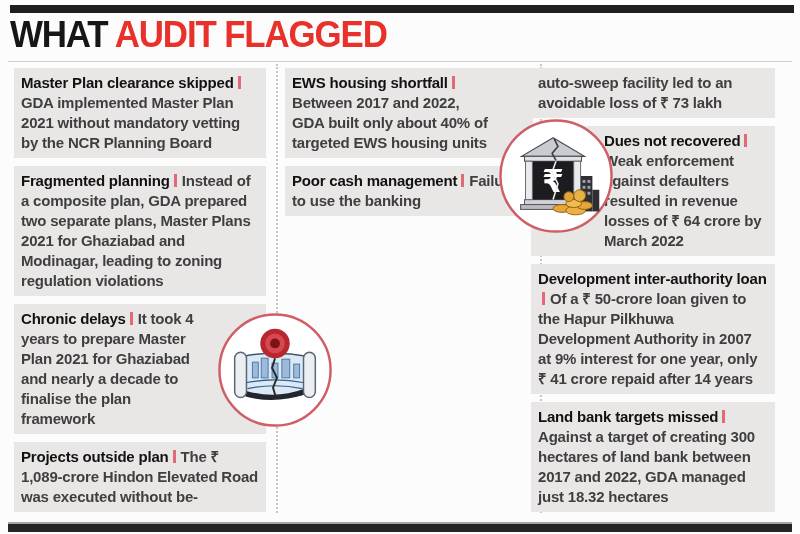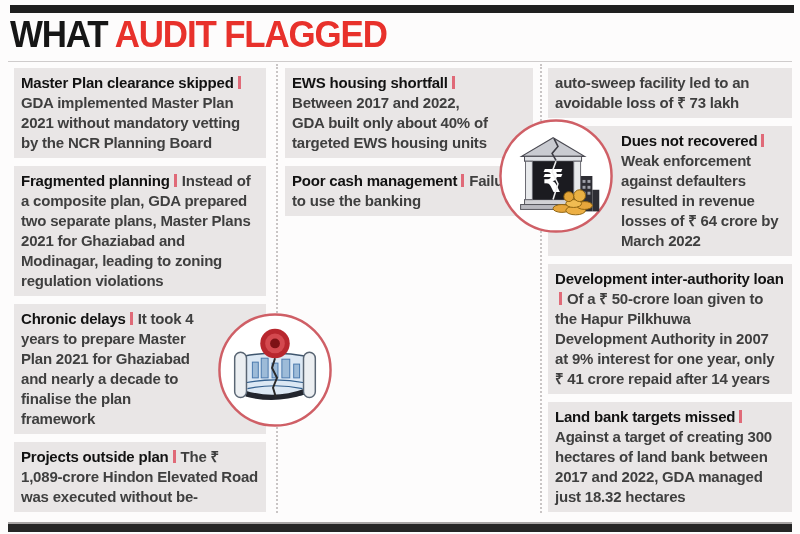--- a/index.html
+++ b/index.html
@@ -9,21 +9,21 @@
   .title{position:absolute;left:10px;top:14px;font-size:36px;font-weight:bold;
          letter-spacing:-1.2px;transform:scaleX(.97);transform-origin:left;white-space:nowrap;}
   .title .t-black{color:#161616;}
   .title .t-red{color:#e8312b;}
   .content{position:absolute;left:8px;top:61px;width:784px;height:461px;border-top:1px solid #cfcccc;}
   .divider{position:absolute;top:2px;bottom:10px;border-left:2px dotted #c9c5c5;z-index:1;}
   .div1{left:268px;} .div2{left:532px;}
   .col{position:absolute;top:6px;display:flex;flex-direction:column;gap:8px;z-index:2;}
   .col1{left:6px;width:252px;}
   .col2{left:277px;width:248px;}
-  .col3{left:540px;width:244px;}
+  .col3{left:523px;width:244px;}
   .block{background:#e9e6e6;padding:5px 7px;color:#3f3f3f;font-size:15px;line-height:20px;
          font-weight:bold;letter-spacing:-.2px;}
   .block .head{color:#121212;font-weight:bold;}
   .pipe{display:inline-block;width:3px;height:13px;background:#e06a78;margin:0 5px 0 4px;
         vertical-align:-1px;}
   .center{text-align:left;}
   .spacer-l{float:left;}
   .spacer-r{float:right;}
   .sp-rev{width:54px;height:128px;}
   .sp-dues{width:66px;height:116px;}

